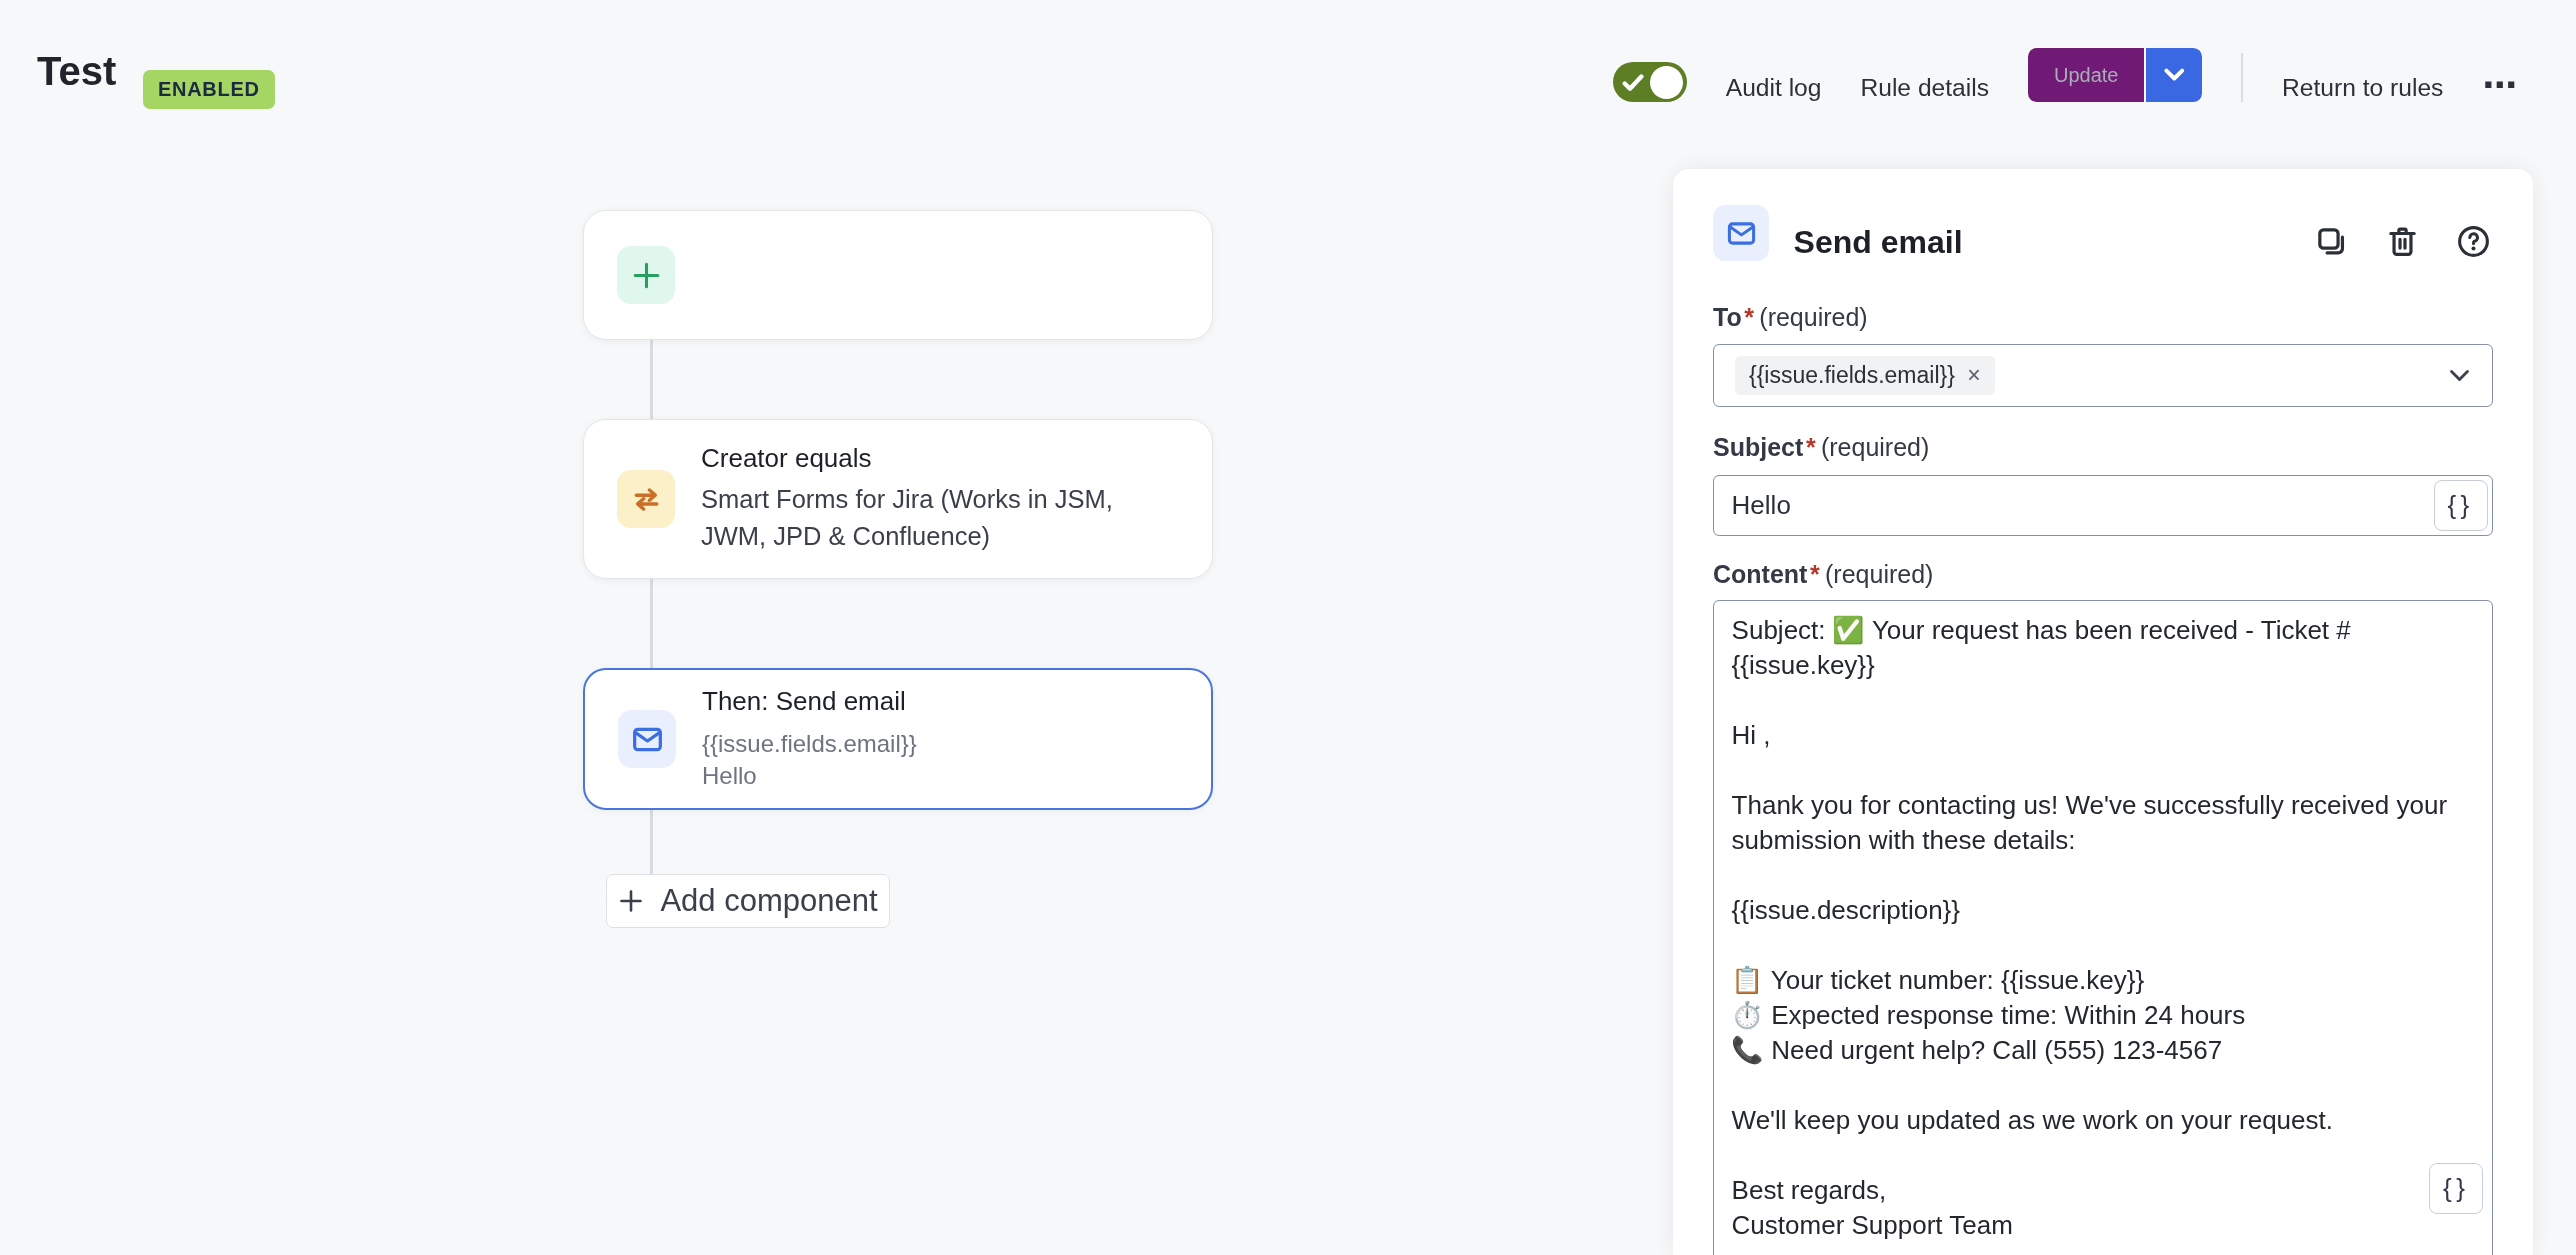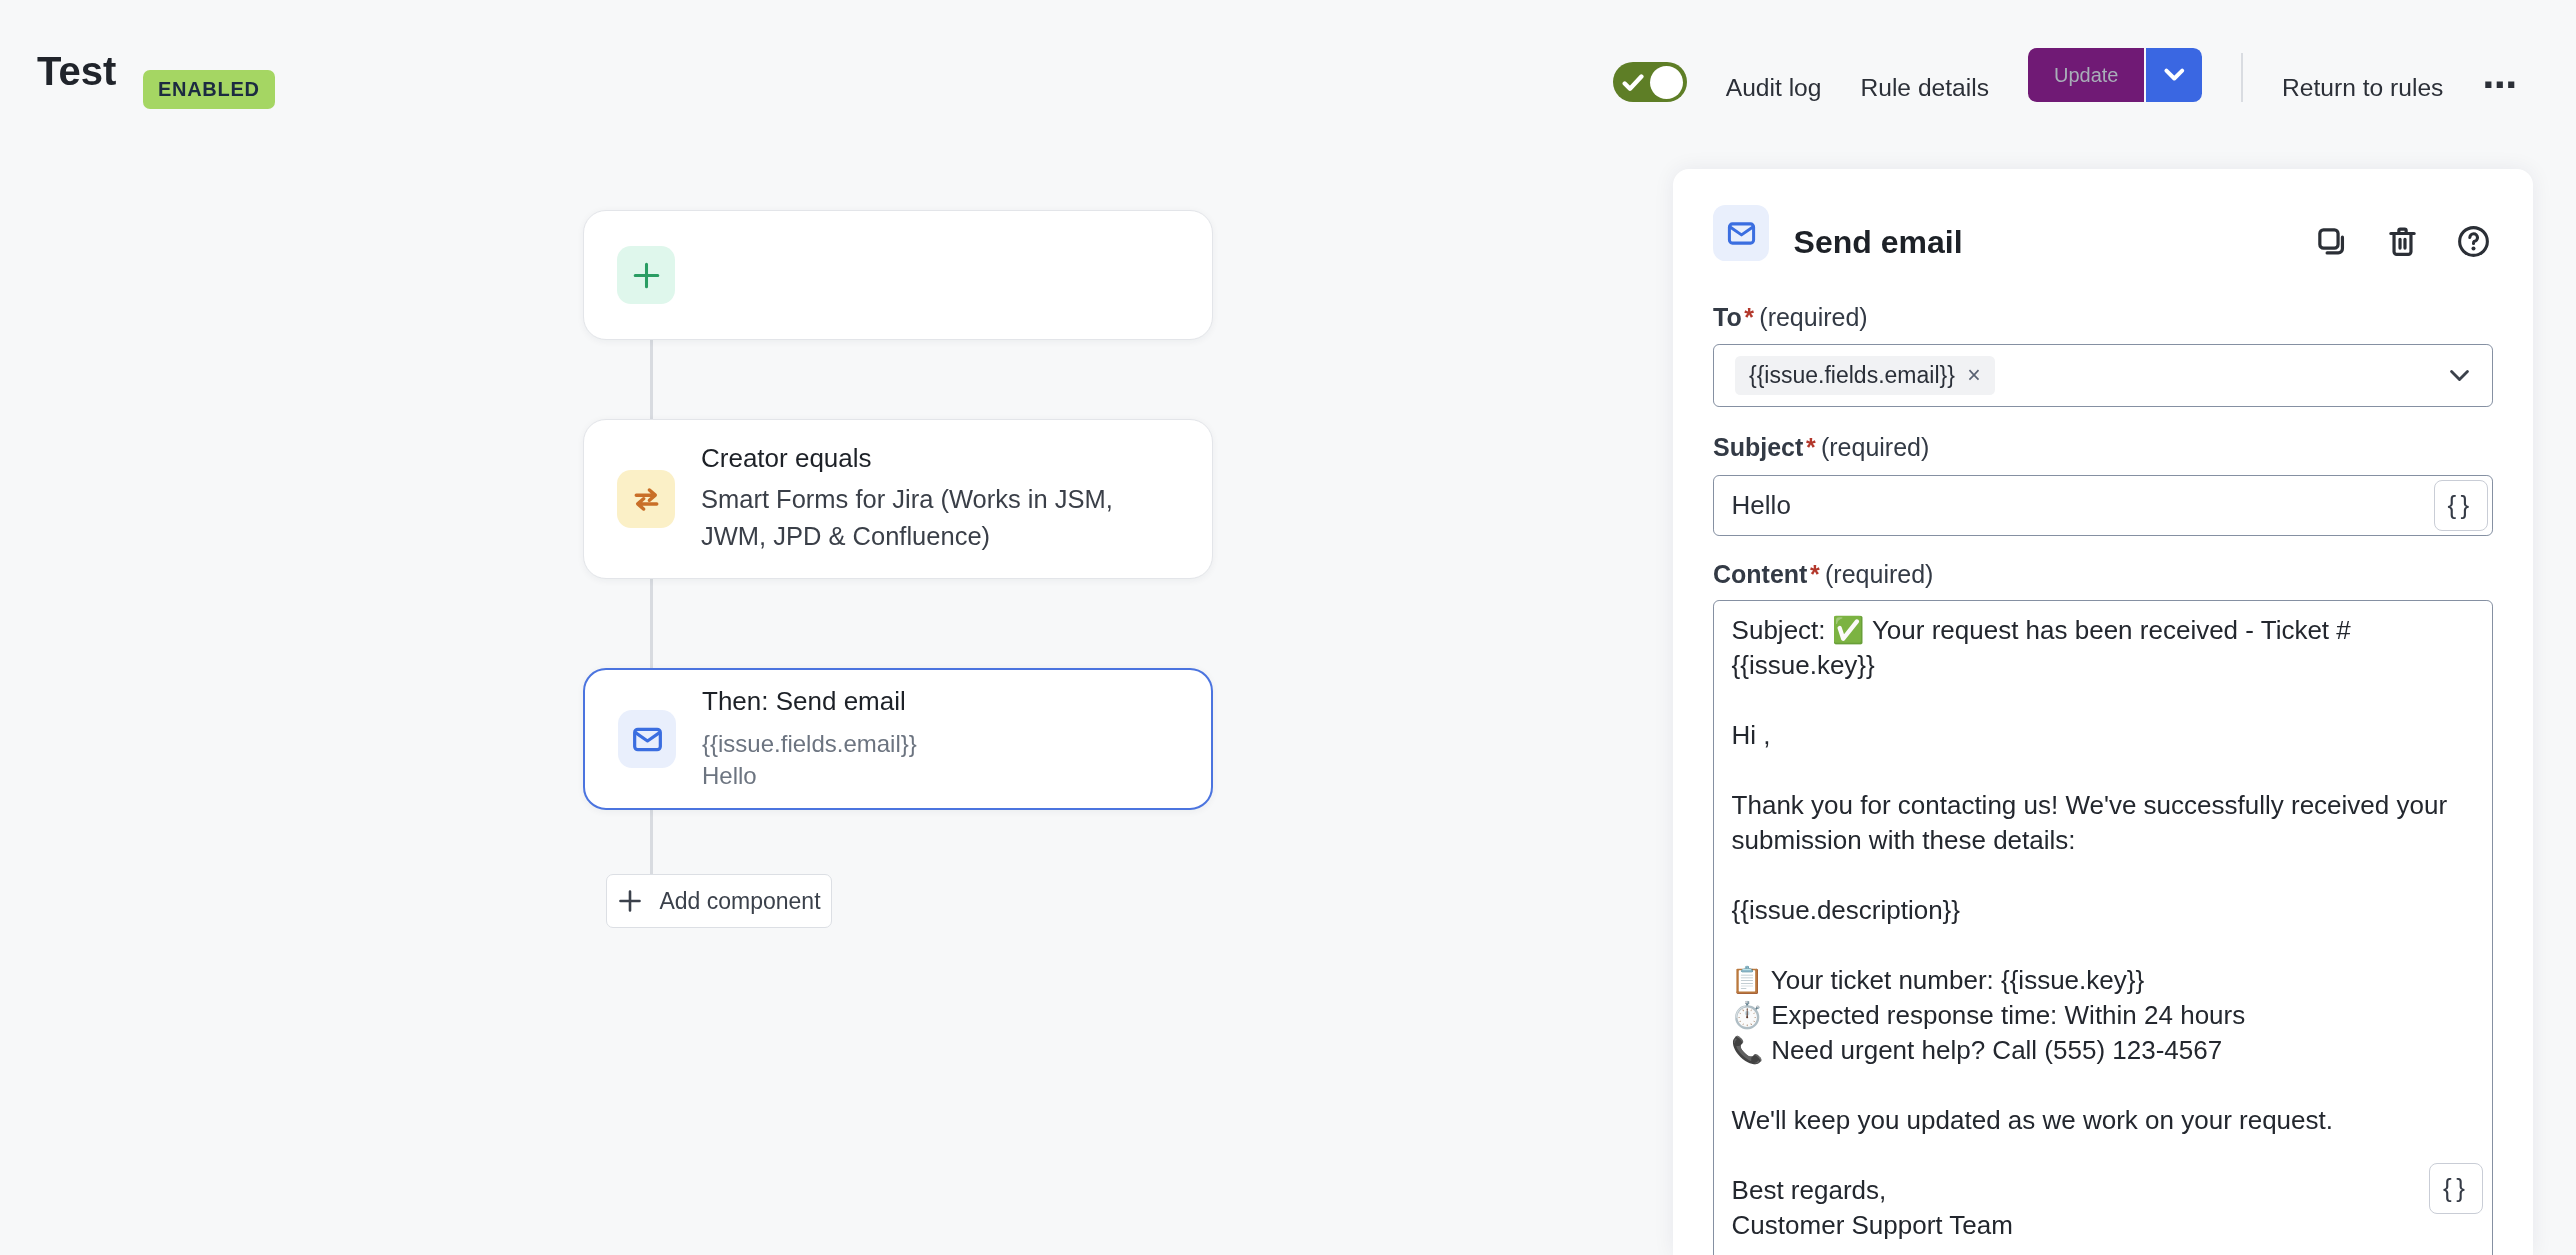--- a/index.html
+++ b/index.html
@@ -33,23 +33,23 @@
   .card1{top:210px;height:130px}
   .card2{top:419px;height:160px}
   .card3{top:668px;height:142px;border:2.6px solid #4b74df}
   .cicon{width:58px;height:58px;border-radius:14px;display:flex;align-items:center;justify-content:center;flex:none}
   .cicon.green{background:#dff7ec}
   .cicon.yellow{background:#fbf0c7}
   .cicon.blue{background:#e9effc}
   .ctitle{font-size:26px;color:#1d2127}
   .cdesc{font-size:24px;color:#6c7480;margin-top:8.8px;line-height:32px}
   .card2 .cdesc{color:#3a3f48;font-size:25.5px;line-height:37px;margin-top:7px}
-  .addbtn{position:absolute;left:606px;top:874px;width:226px;height:54px;background:#fff;
+  .addbtn{position:absolute;left:606px;top:874px;width:284px;height:54px;background:#fff;
     border:1.8px solid #dcdfe4;border-radius:7px;display:flex;align-items:center;justify-content:center;
-    gap:16px;font-size:23px;color:#3b414b;box-sizing:border-box;cursor:pointer}
+    gap:16px;font-size:31px;color:#3b414b;box-sizing:border-box;cursor:pointer}
 
   
   .panel{position:absolute;left:1673px;top:169px;width:860px;height:1086px;background:#fff;
     border-radius:16px 16px 0 0;box-shadow:0 0 21px rgba(9,30,66,.07);box-sizing:border-box;
     padding:29px 40px 0 40px;overflow:hidden}
   .phead{display:flex;align-items:flex-end;height:63px}
   .picon{width:56px;height:56px;border-radius:12.3px;background:#e9effc;display:flex;align-items:center;justify-content:center;flex:none}
   .ptitle{font-size:32px;font-weight:700;margin-left:24.6px;color:#1d2127}
   .pactions{margin-left:auto;display:flex;gap:32px;align-items:center}
   .iconbtn{width:39px;height:39px;display:flex;align-items:center;justify-content:center;cursor:pointer}

